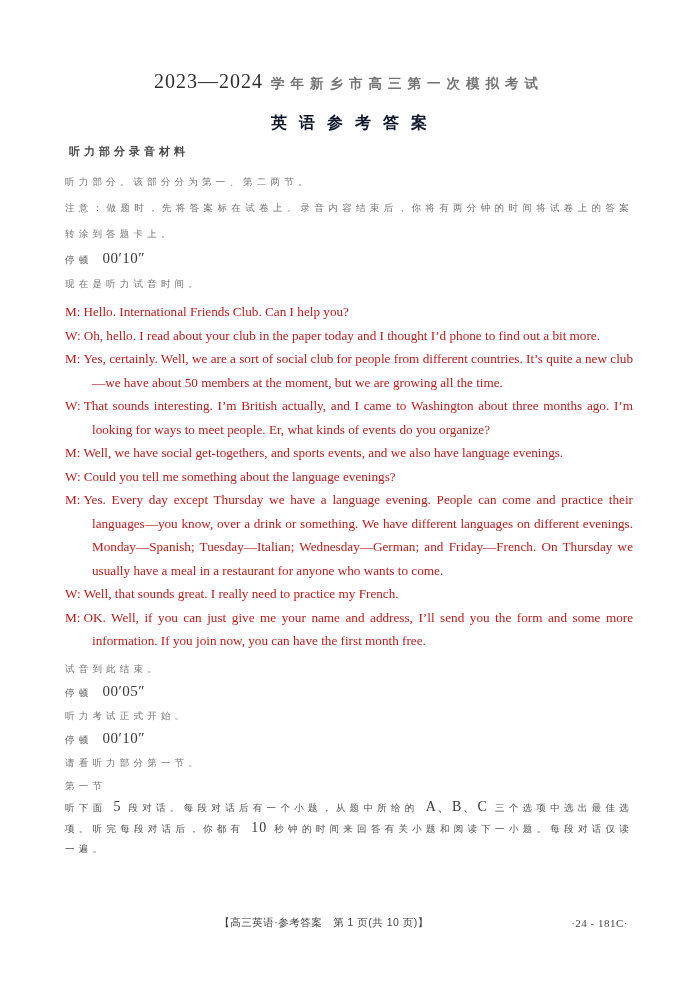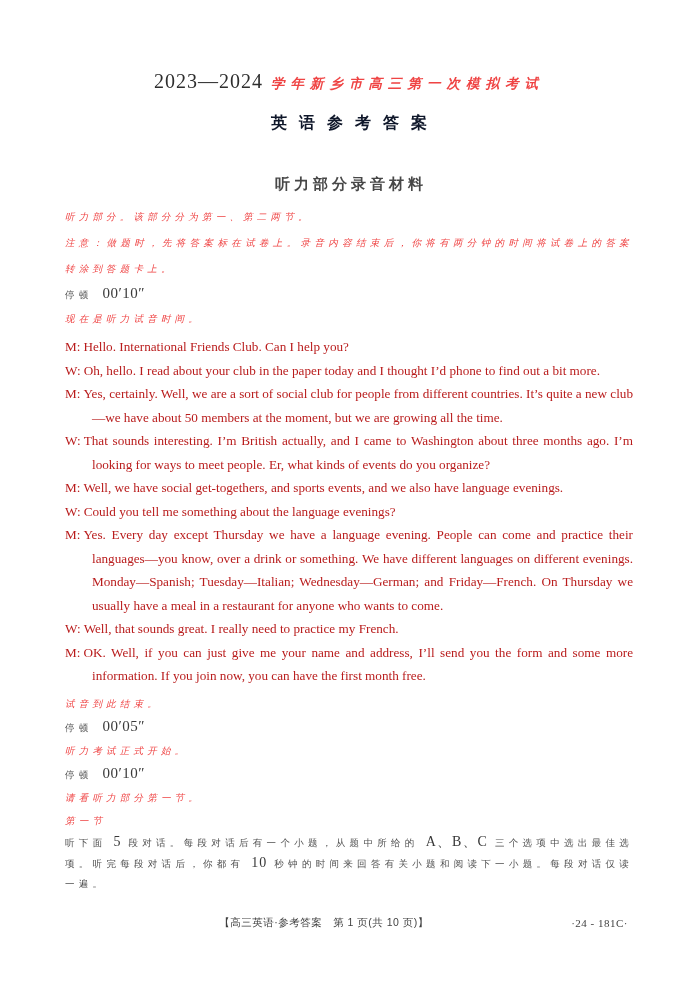--- a/index.html
+++ b/index.html
@@ -9,28 +9,28 @@
     overflow:hidden;
   }
   .content { position:absolute; left:65px; width:568px; top:0; }
 
   
   .h1 { margin-top:70px; text-align:center; white-space:nowrap; color:#2e2e2e; }
   .h1 .year { font-family:"Liberation Serif","DejaVu Serif",serif; font-size:20px; letter-spacing:1px; }
   .h1 .zh { font-size:13.5px; font-weight:600; letter-spacing:6px; margin-left:8px; }
   .h2 { margin-top:16px; text-align:center; font-size:16px; font-weight:700;
         letter-spacing:12px; text-indent:12px; color:#0f172a; }
-  .h3 { margin-top:41px; text-align:center; font-size:15px; font-weight:700;
+  .h3 { margin-top:10px; text-align:left; font-size:11px; font-weight:700;
         letter-spacing:4px; text-indent:4px; color:#474747; }
 
   
   .script { margin-top:10px; }
   p { margin:0; }
-  .zh { font-size:9.5px; letter-spacing:4.2px; line-height:26px; color:#ef4444;
-        text-align:justify;font-style:italic; }
+  .zh { font-size:9.5px; letter-spacing:4.2px; line-height:26px; color:#737373;
+        text-align:justify; }
   .t23 { line-height:23px; }
   .pause { font-size:9.5px; letter-spacing:4.2px; color:#4f4f4f; line-height:23px; }
   .pause .time { font-family:"Liberation Serif","DejaVu Serif",serif; font-size:15px;
                  letter-spacing:0.5px; margin-left:10px; color:#3a3a3a; }
 
   
   .dialogue { margin-top:3px; }
   .turn { font-family:"Liberation Serif","DejaVu Serif",serif; font-size:13.2px;
           line-height:23.5px; color:#b91c1c; text-align:justify;
           padding-left:27px; text-indent:-27px; }

